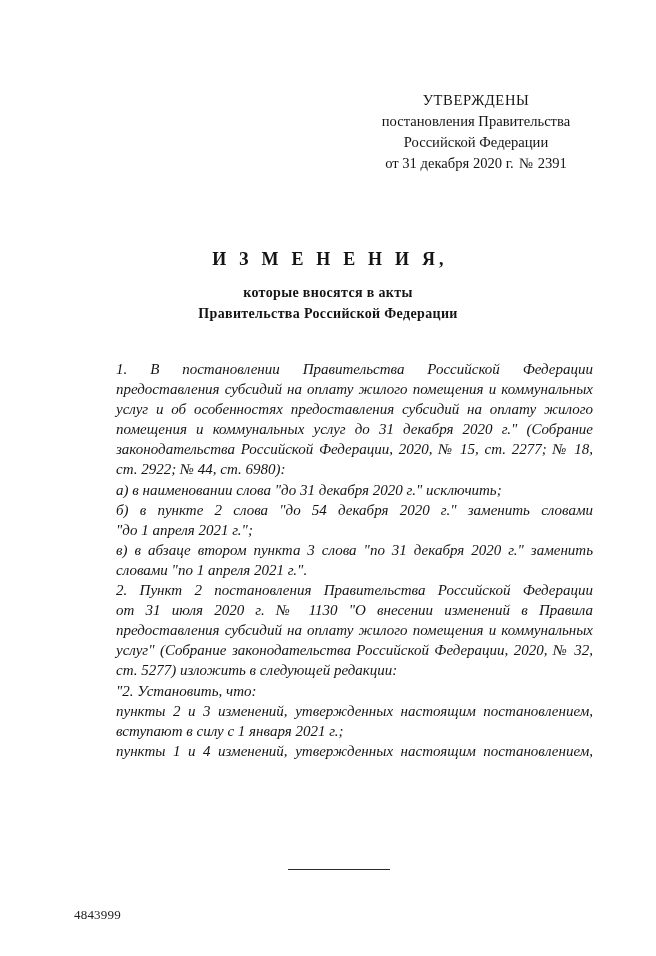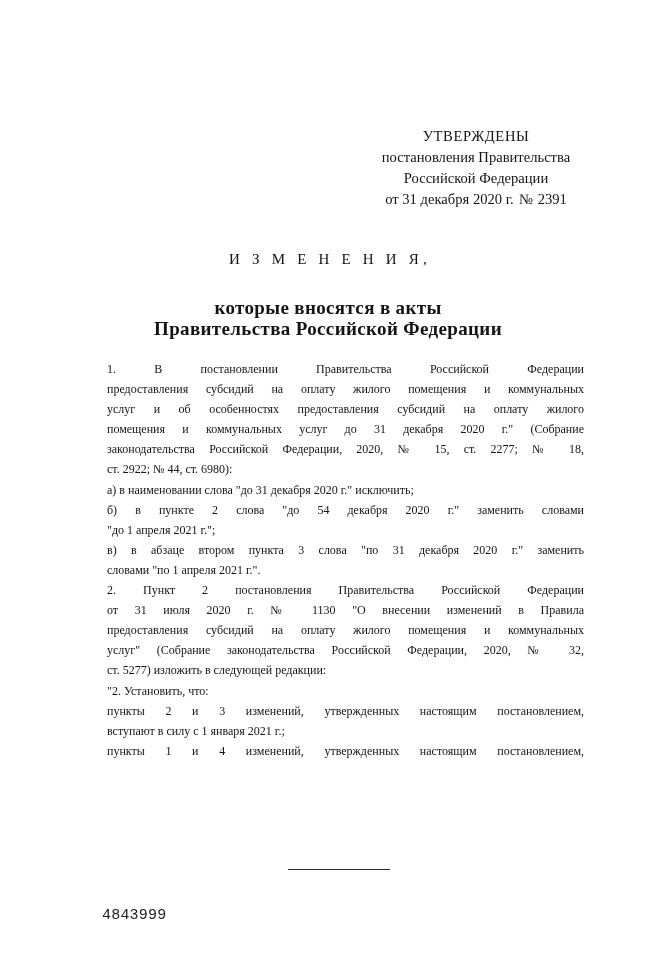--- a/index.html
+++ b/index.html
@@ -26,21 +26,20 @@
 
   
   .approval-block {
     position: absolute;
     left: 360px;
     top: 90px;
     width: 232px;
     text-align: center;
     font-size: 14.6px;
     line-height: 21px;
-    margin-top: 36px;
   }
   .approval-block .approval-title {
     letter-spacing: 0.6px;
     white-space: nowrap;
   }
   .approval-block .approval-line {
     white-space: nowrap;
   }
   .approval-block .approval-number-line .num-gap {
     display: inline-block;
@@ -49,44 +48,45 @@
 
   
   .doc-title-wrap {
     position: absolute;
     left: 0;
     top: 248px;
     width: 656px;
     text-align: center;
   }
   .doc-title {
-    font-size: 15px;
-    font-weight: normal;
+    font-size: 18px;
+    font-weight: bold;
     letter-spacing: 4.2px;
     line-height: 22px;
     margin-left: 4px;
   }
   .doc-subtitle {
-    font-size: 19px;
+    font-size: 14px;
     font-weight: bold;
     letter-spacing: 0.35px;
     line-height: 20.5px;
-    margin-top: 28px;
+    margin-top: 13px;
   }
 
   
   .body-text {
     position: absolute;
-    left: 73px;
+    left: 82px;
     top: 359px;
     width: 511px;
-    font-size: 12px;
+    font-size: 15px;
     line-height: 20.1px;
     text-align: justify;
     text-justify: inter-word;
+    font-style: italic;
   }
   .body-text p {
     margin: 0;
     text-indent: 34px;
     text-align: justify;
   }
   
   .jline {
     display: block;
     text-align: justify;
@@ -109,25 +109,24 @@
     width: 102px;
     height: 0;
     border-top: 1.4px solid #2a2a2a;
   }
 
   
   .footer-code {
     position: absolute;
     left: 74px;
     top: 907px;
-    font-size: 15px;
+    font-size: 13px;
     letter-spacing: 0.2px;
     color: #222222;
-    font-family: Liberation Mono, monospace;
-    margin-left: 28px;
+    font-family: Liberation Serif, serif;
   }
 </style>
 </head>
 <body>
 
 <div class="page">
 
   <div class="approval-block">
     <div class="approval-title">УТВЕРЖДЕНЫ</div>
     <div class="approval-line">постановления Правительства</div>

